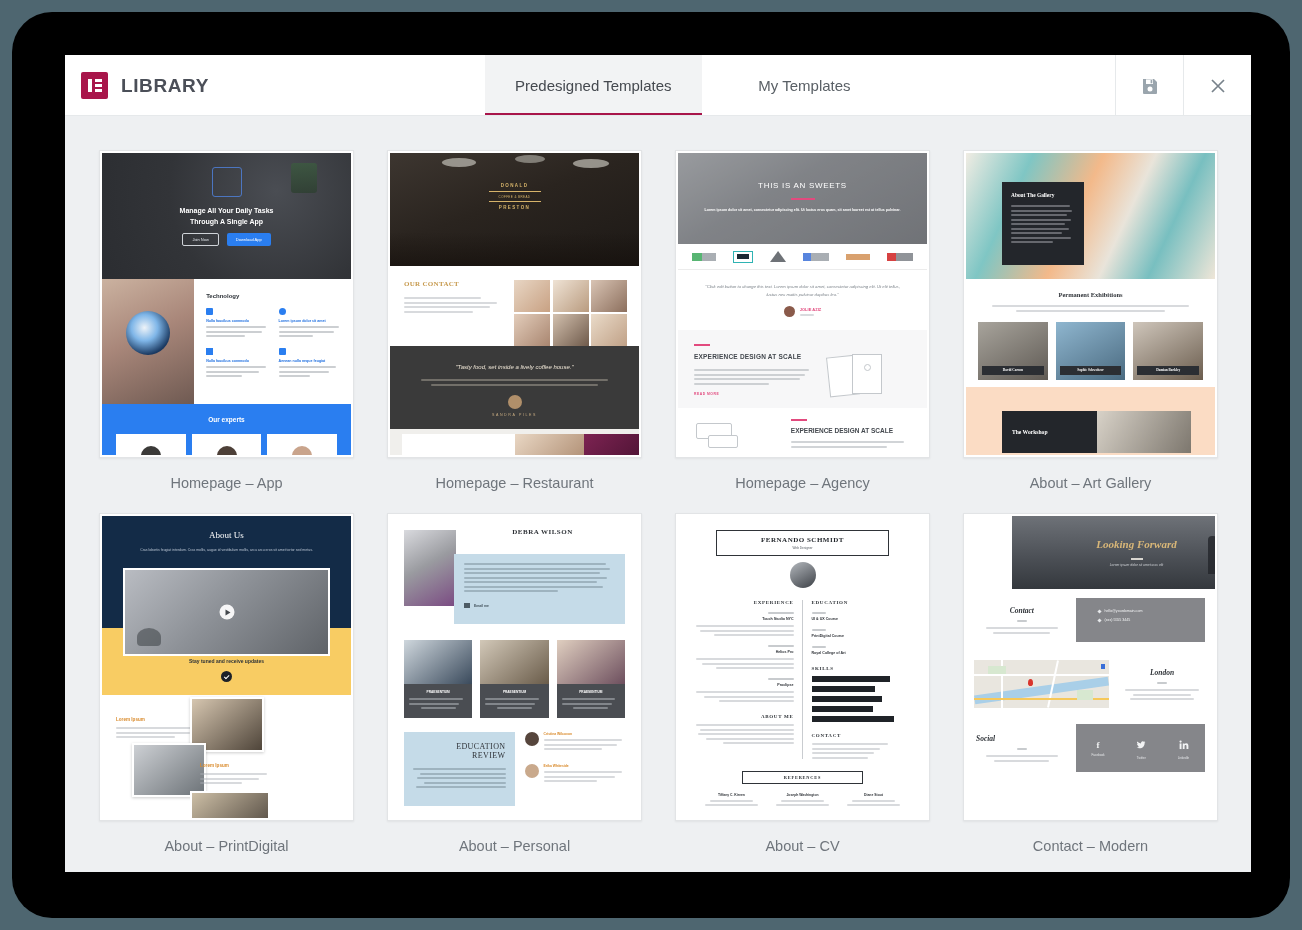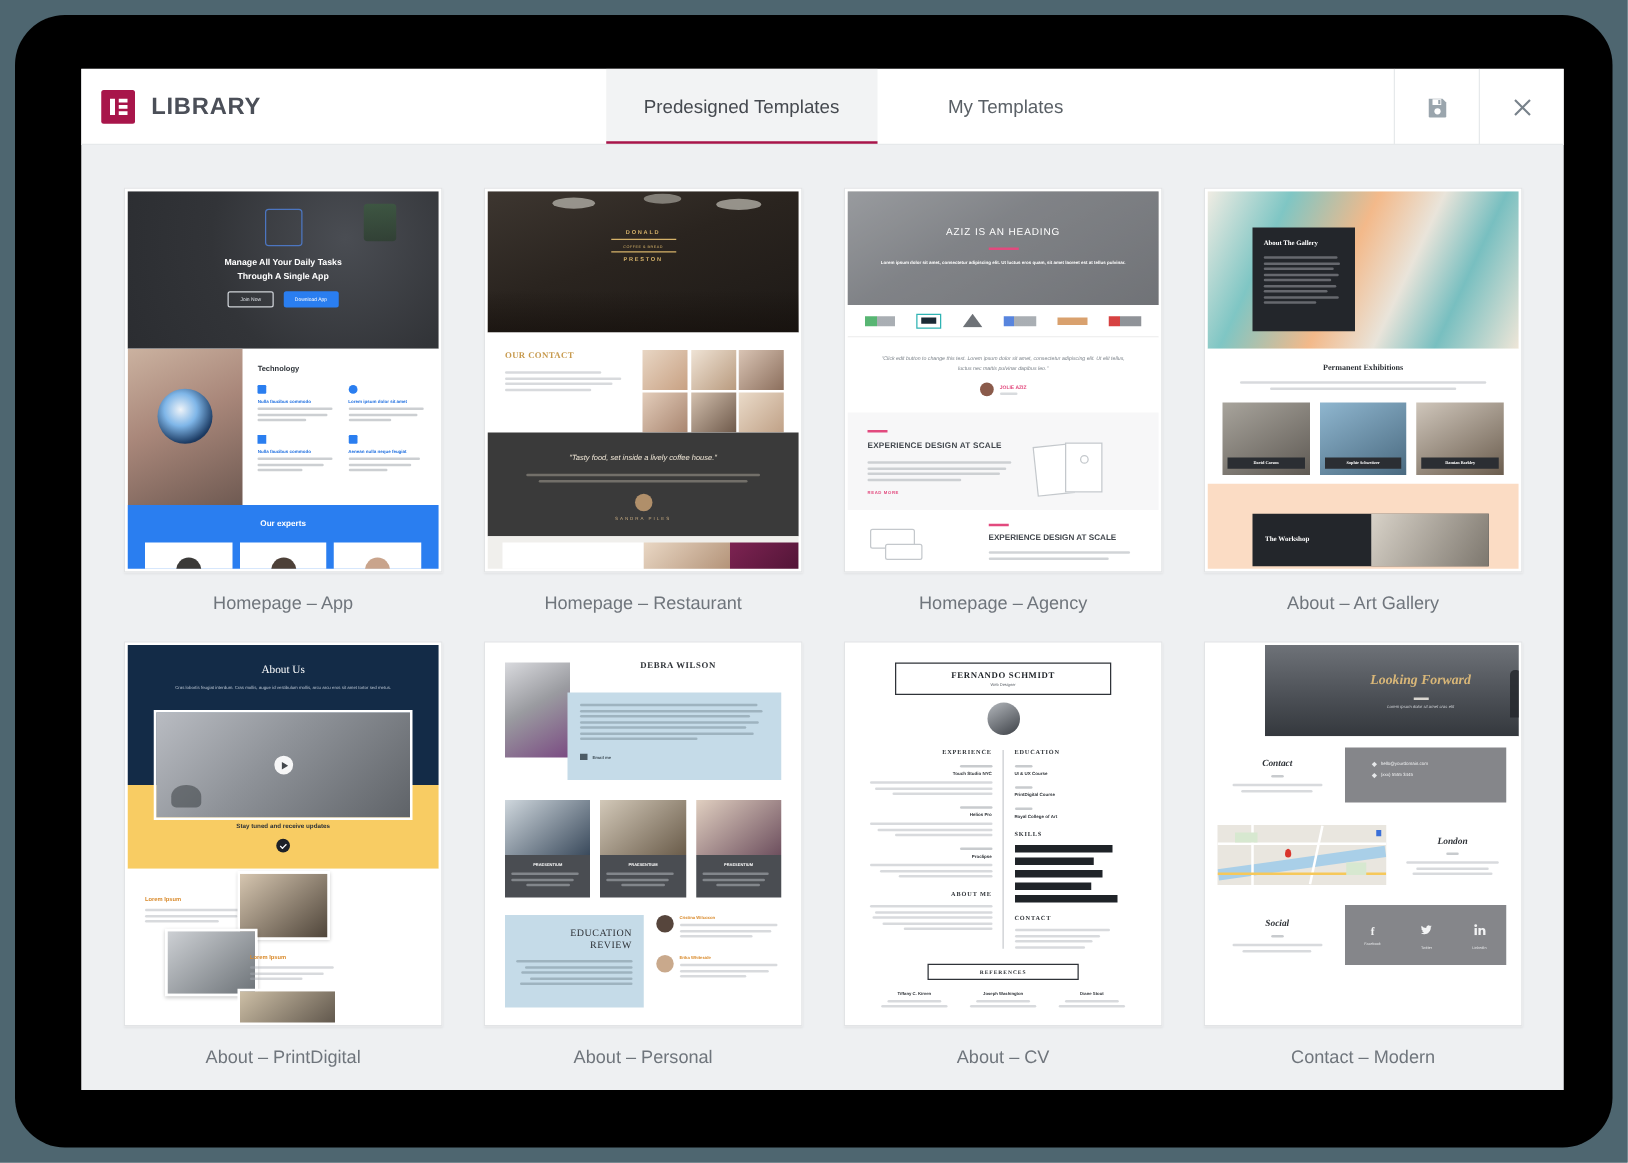--- a/index.html
+++ b/index.html
@@ -343,21 +343,21 @@
           </div>
         </div>
         <div class="tpl-label">Homepage – Restaurant</div>
       </div>
 
       <div class="tpl-item">
         <div class="tpl-thumb">
           <div class="tpl-canvas">
             <div class="band photo-laptop" style="height:91px;position:relative;">
               <div style="position:absolute;left:0;right:0;top:0;bottom:0;background:rgba(150,152,156,.35);"></div>
-              <div style="position:absolute;left:0;right:0;top:28px;text-align:center;color:#fff;font-size:8px;letter-spacing:.7px;">AZIZ IS AN HEADING</div>
+              <div style="position:absolute;left:0;right:0;top:28px;text-align:center;color:#fff;font-size:8px;letter-spacing:.7px;">THIS IS AN SWEETS</div>
               <div style="position:absolute;left:50%;top:45px;transform:translateX(-50%);width:24px;height:2px;background:#e24a7e;"></div>
               <div style="position:absolute;left:22px;right:22px;top:54px;text-align:center;color:#fff;font-size:3.6px;line-height:6px;font-weight:bold;">Lorem ipsum dolor sit amet, consectetur adipiscing elit. Ut luctus eros quam, sit amet laoreet est at tellus pulvinar.</div>
             </div>
 
             <div class="band" style="height:26px;background:#fff;display:flex;align-items:center;justify-content:space-around;padding:0 6px;border-bottom:1px solid #ececec;">
               <div style="width:24px;height:8px;background:linear-gradient(90deg,#3aa85a 40%,#9aa0a6 40%);opacity:.85;"></div>
               <div style="width:20px;height:12px;border:1.2px solid #2fb3b3;display:flex;align-items:center;justify-content:center;">
                   <div style="width:12px;height:5px;background:#1b2a35;"></div>
                 </div>
               <div style="width:16px;height:11px;background:#4a4f55;clip-path:polygon(50% 0,100% 100%,0 100%);opacity:.8;"></div>
@@ -776,21 +776,21 @@
                 <div class="tline" style="width:10px;color:#9aa0a6;margin:5px auto;"></div>
                 <div class="lines" style="color:#a9aeb4;margin-top:5px;">
                     <span style="width:82%;margin:0 auto"></span>
                     <span style="width:64%;margin:0 auto"></span>
                     <span style="width:72%;margin:0 auto"></span>
                   </div>
               </div>
             </div>
 
             <div class="band" style="height:62px;background:#fff;display:flex;align-items:center;padding:0 10px;gap:8px;">
-              <div style="width:40%;text-align:center;">
+              <div style="width:40%;">
                 <div style="font-size:7.5px;font-style:italic;font-weight:bold;color:#2f3338;font-family:'Liberation Serif',serif;">Social</div>
                 <div class="tline" style="width:10px;color:#9aa0a6;margin:5px auto;"></div>
                 <div class="lines" style="color:#a9aeb4;margin-top:5px;">
                     <span style="width:78%;margin:0 auto"></span>
                     <span style="width:60%;margin:0 auto"></span>
                   </div>
               </div>
               <div style="flex:1;height:48px;background:#85868a;display:flex;align-items:center;justify-content:space-around;">
                 <div style="text-align:center;">
                   <div style="font-size:9px;font-weight:bold;color:#f2f3f4;font-family:'Liberation Serif',serif;line-height:11px;">f</div>

